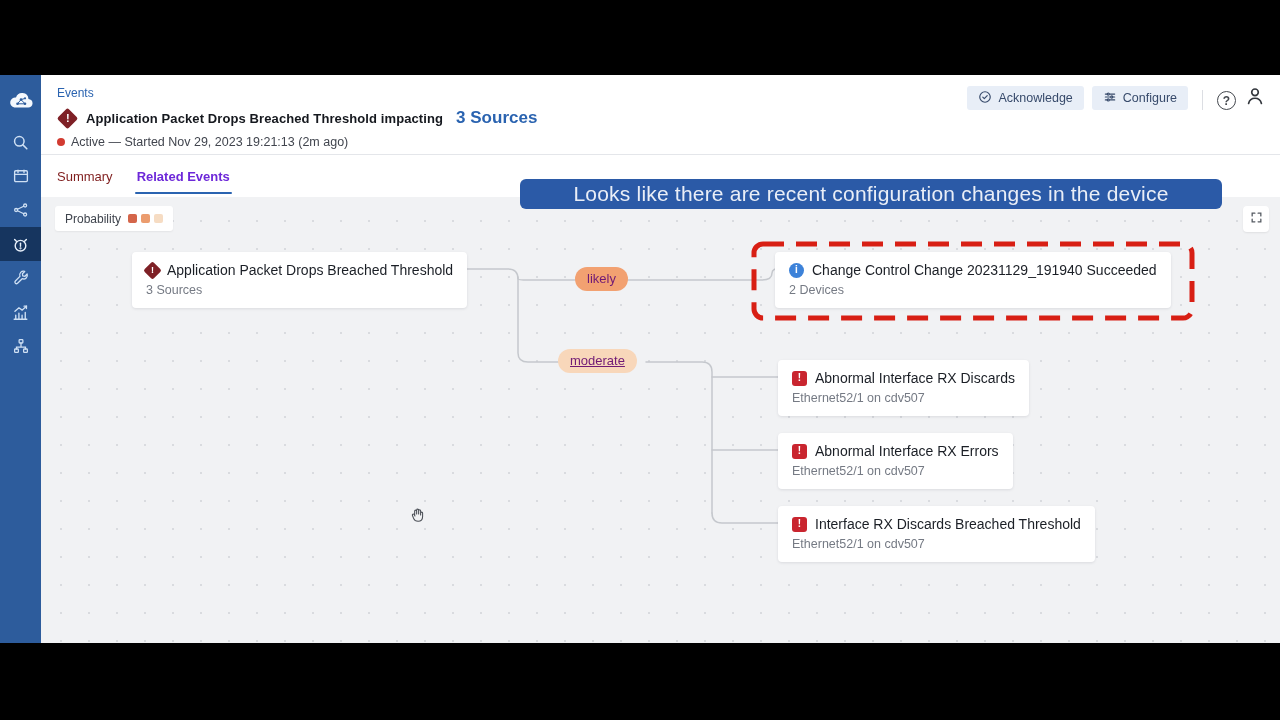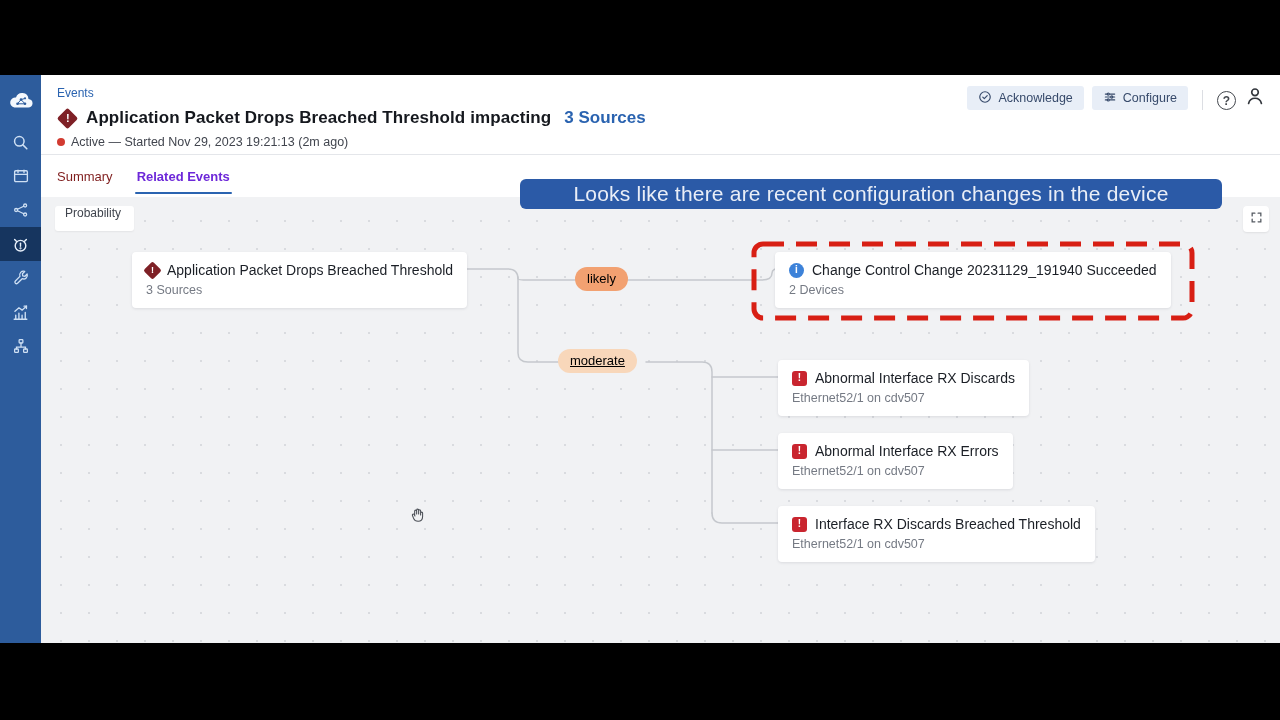--- a/index.html
+++ b/index.html
@@ -19,21 +19,21 @@
   .side-item.active { background:#16355f; }
   .side-item svg { display:block; }
   .sb-gap { height:2px; }
 
   
   .main { position:relative; flex:1; background:#fff; overflow:hidden; }
 
   .header { position:absolute; top:0; left:0; right:0; height:80px; background:#fff; border-bottom:1px solid #e4e6ea; }
   .breadcrumb { position:absolute; top:11px; left:16px; font-size:12px; color:#2a63b0; cursor:pointer; }
   .title-row { position:absolute; top:33px; left:16px; display:flex; align-items:center; gap:8px; }
-  .title-text { font-size:17px; font-weight:700; color:#15181e; letter-spacing:.1px; }
+  .title-text { font-size:13px; font-weight:700; color:#15181e; letter-spacing:.1px; }
   .title-link { font-size:17px; font-weight:700; color:#2a63b0; margin-left:5px; cursor:pointer; }
   .status-row { position:absolute; top:60px; left:16px; display:flex; align-items:center; gap:6px; font-size:12.5px; color:#41454e; }
   .status-dot { width:8px; height:8px; border-radius:50%; background:#d23b31; }
 
   .header-actions { position:absolute; top:10px; right:14px; display:flex; align-items:flex-end; gap:8px; }
   .hbtn { display:flex; align-items:center; gap:6px; background:#e8eef7; border:none; border-radius:3px;
           height:24px; padding:0 11px; font-size:12.5px; color:#374a6b; font-family:inherit; cursor:pointer; }
   .vdiv { width:1px; height:20px; background:#dcdee3; margin:0 6px; }
   .help-btn { width:19px; height:19px; border:1.7px solid #44484e; border-radius:50%; background:none;
               font-size:12px; font-weight:700; color:#44484e; display:flex; align-items:center; justify-content:center;
@@ -45,21 +45,21 @@
   .tab.active { color:#6d28d9; font-weight:700; }
   .tab.active::after { content:""; position:absolute; left:-2px; right:-2px; bottom:3px; height:2px; background:#2a63b0; border-radius:1px; }
 
   
   .canvas { position:absolute; top:122px; left:0; width:1239px; height:446px; background:#f1f2f4;
     background-image:radial-gradient(circle, #d9dbdf 1px, transparent 1.3px); background-size:28px 28px;
     background-position:6px 10px; cursor:grab; }
   .edges { position:absolute; top:0; left:0; pointer-events:none; }
 
   .chip { position:absolute; left:14px; top:9px; background:#fff; border-radius:3px; height:25px;
-    display:flex; align-items:center; gap:4px; padding:0 10px; box-shadow:0 1px 2px rgba(0,0,0,.06);flex-direction:column; }
+    display:flex; align-items:center; gap:4px; padding:0 10px; box-shadow:0 1px 2px rgba(0,0,0,.06); }
   .chip-label { font-size:12px; color:#3f444d; margin-right:3px; }
   .sq { width:9px; height:9px; border-radius:2px; }
 
   .fs-btn { position:absolute; left:1202px; top:9px; width:26px; height:26px; background:#fff; border:none;
     border-radius:4px; box-shadow:0 1px 2px rgba(0,0,0,.08); display:flex; align-items:center; justify-content:center; cursor:pointer; }
 
   .node { position:absolute; background:#fff; border-radius:4px; padding:8px 14px 9px;
     box-shadow:0 1px 3px rgba(16,24,40,.10); white-space:nowrap; cursor:pointer; }
   .node-title { display:flex; align-items:center; gap:8px; font-size:14px; color:#1b1f26; line-height:20px; }
   .node-sub { font-size:12.5px; color:#757a84; line-height:17px; margin-top:2px; }
@@ -67,21 +67,21 @@
   .diamond { width:13px; height:13px; background:#7e2026; border-radius:2px; transform:rotate(45deg);
     display:flex; align-items:center; justify-content:center; flex:0 0 auto; }
   .diamond.lg { width:15px; height:15px; margin:0 3px; }
   .diamond span { transform:rotate(-45deg); color:#fff; font-size:9px; font-weight:700; line-height:1; }
   .diamond.lg span { font-size:11px; }
   .sev-square { width:15px; height:15px; background:#c9252f; border-radius:3px; color:#fff; font-size:10px;
     font-weight:700; display:flex; align-items:center; justify-content:center; flex:0 0 auto; line-height:1; }
   .sev-info { width:15px; height:15px; background:#3d82d9; border-radius:50%; color:#fff; font-size:10px;
     font-weight:700; display:flex; align-items:center; justify-content:center; flex:0 0 auto; line-height:1; }
 
-  .pill { position:absolute; border-radius:12px; font-size:13px; color:#000000; padding:4px 12px; line-height:1.2; }
+  .pill { position:absolute; border-radius:12px; font-size:13px; color:#701a75; padding:4px 12px; line-height:1.2; }
   .pill.likely { left:534px; top:70px; background:#f2a171; }
   .pill.moderate { left:517px; top:152px; background:#f8d7ba;text-decoration:underline; }
 
   .annotation { position:absolute; left:709px; top:43px; pointer-events:none; }
   .banner { position:absolute; left:479px; top:104px; width:702px; height:30px; background:#2b5aa7; border-radius:6px;
     z-index:30; display:flex; align-items:center; justify-content:center; color:#e9eef7; font-size:21px; letter-spacing:.2px; }
   .hand-cursor { position:absolute; left:368px; top:310px; }
 </style>
 </head>
 <body>

